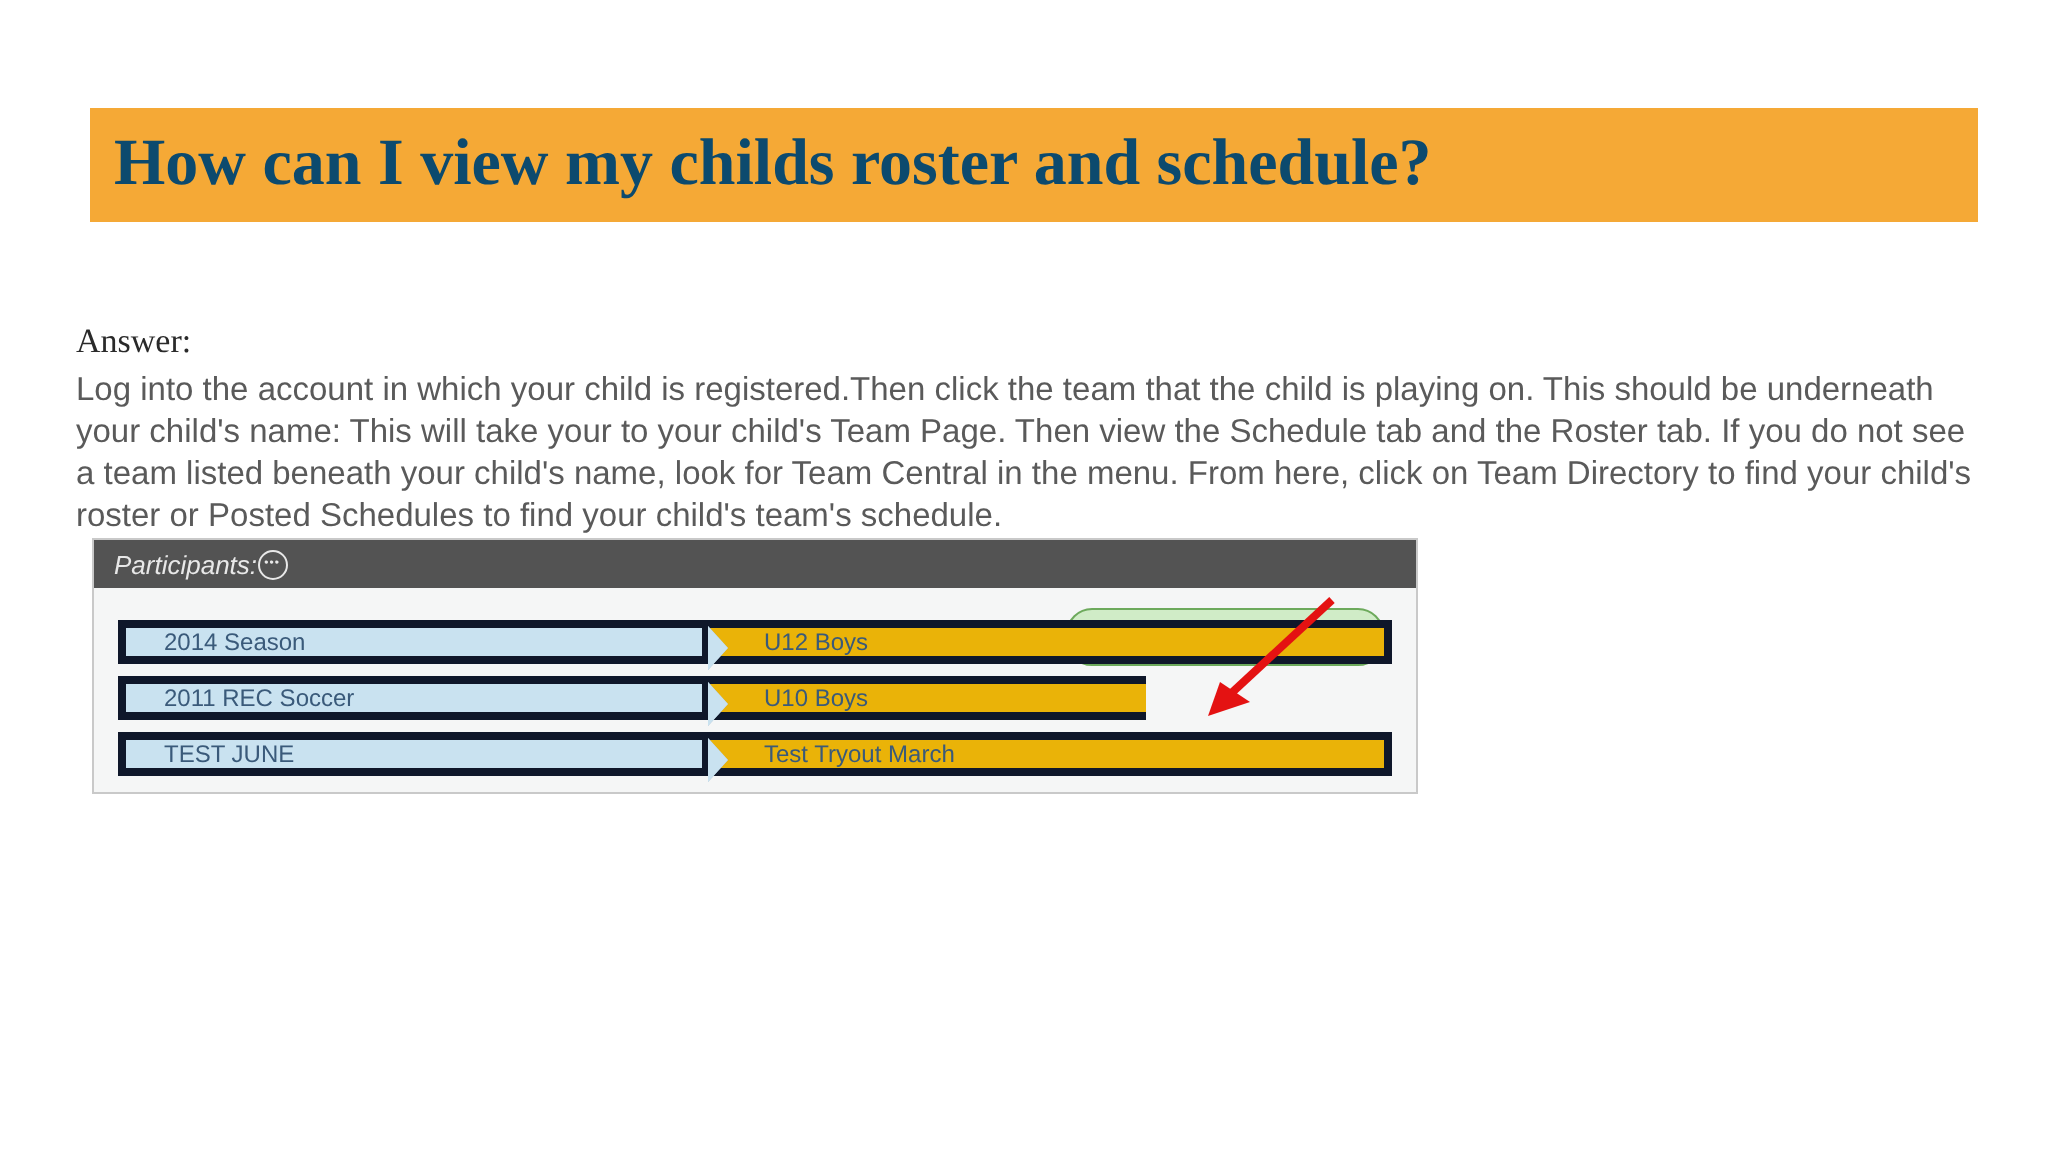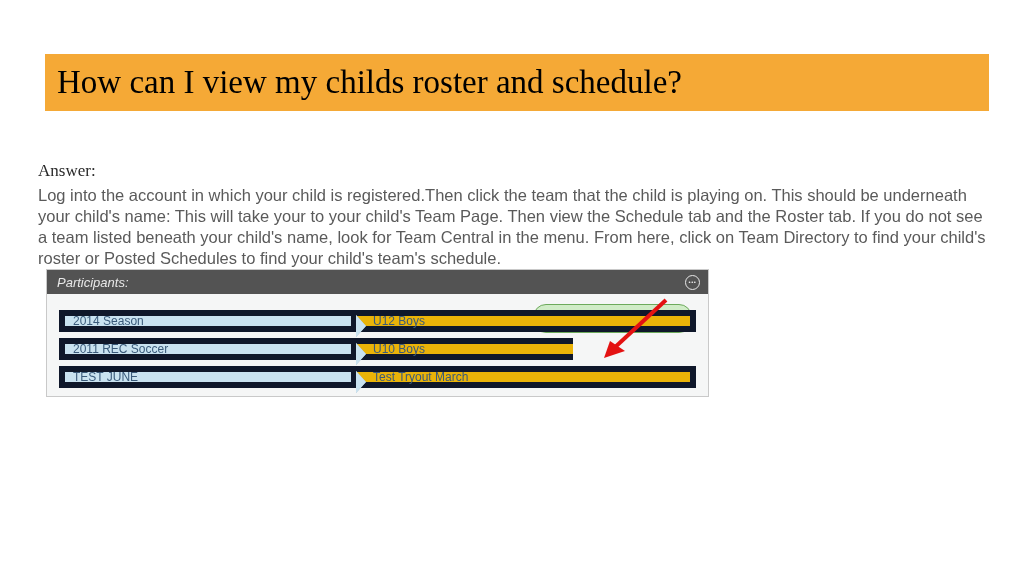--- a/index.html
+++ b/index.html
@@ -11,23 +11,23 @@
     color: #333;
     overflow: hidden;
   }
   .title-bar {
     background: #f5a936;
     margin: 54px 35px 0 45px;
     padding: 10px 12px 10px 12px;
   }
   .title-bar h1 {
     font-family: "Comic Sans MS", "Comic Sans", cursive;
-    font-weight: normal;
+    font-weight: bold;
     font-size: 33px;
-    color: #000000;
+    color: #0c4a6e;
   }
   .answer-label {
     font-family: "Comic Sans MS", "Comic Sans", cursive;
     font-size: 17px;
     margin: 50px 0 0 38px;
     color: #2a2a2a;
   }
   .answer-body {
     margin: 4px 36px 0 38px;
     font-size: 16.5px;
@@ -43,21 +43,20 @@
     border: 1px solid #c9c9c9;
     background: #f5f6f6;
     font-size: 12px;
   }
   .panel-header {
     background: #535353;
     color: #e8e8e8;
     height: 24px;
     display: flex;
     align-items: center;
-    justify-content: space-between;
     padding: 0 8px 0 10px;
     font-style: italic;
     font-size: 13px;
   }
   .more-circle {
     width: 15px; height: 15px;
     border: 1.5px solid #e8e8e8;
     border-radius: 50%;
     display: flex; align-items: center; justify-content: center;
     font-style: normal;
@@ -117,24 +116,24 @@
   .prow {
     display: flex;
     height: 22px;
     margin-bottom: 6px;
     font-size: 12px;
     color: #3a5a7a;
     position: relative;
   }
   .cell {
     background: #c9e2f0;
-    border: 6px solid #0f172a;
+    border: 4px solid #0f172a;
     display: flex;
     align-items: center;
-    padding-left: 8px;
+    padding-left: 19px;
     position: relative;
   }
   .cell.light { background: #eab308; }
   .cell-a { width: 293px; border-right: none; }
   .cell-b { width: 222px; margin-left: -1px; border-right: none; }
   .cell-b-wide { width: 345px; margin-left: -1px; }
   .cell-c { width: 124px; margin-left: -1px; }
   .chev {
     position: absolute;
     left: -1px; top: -1px;

